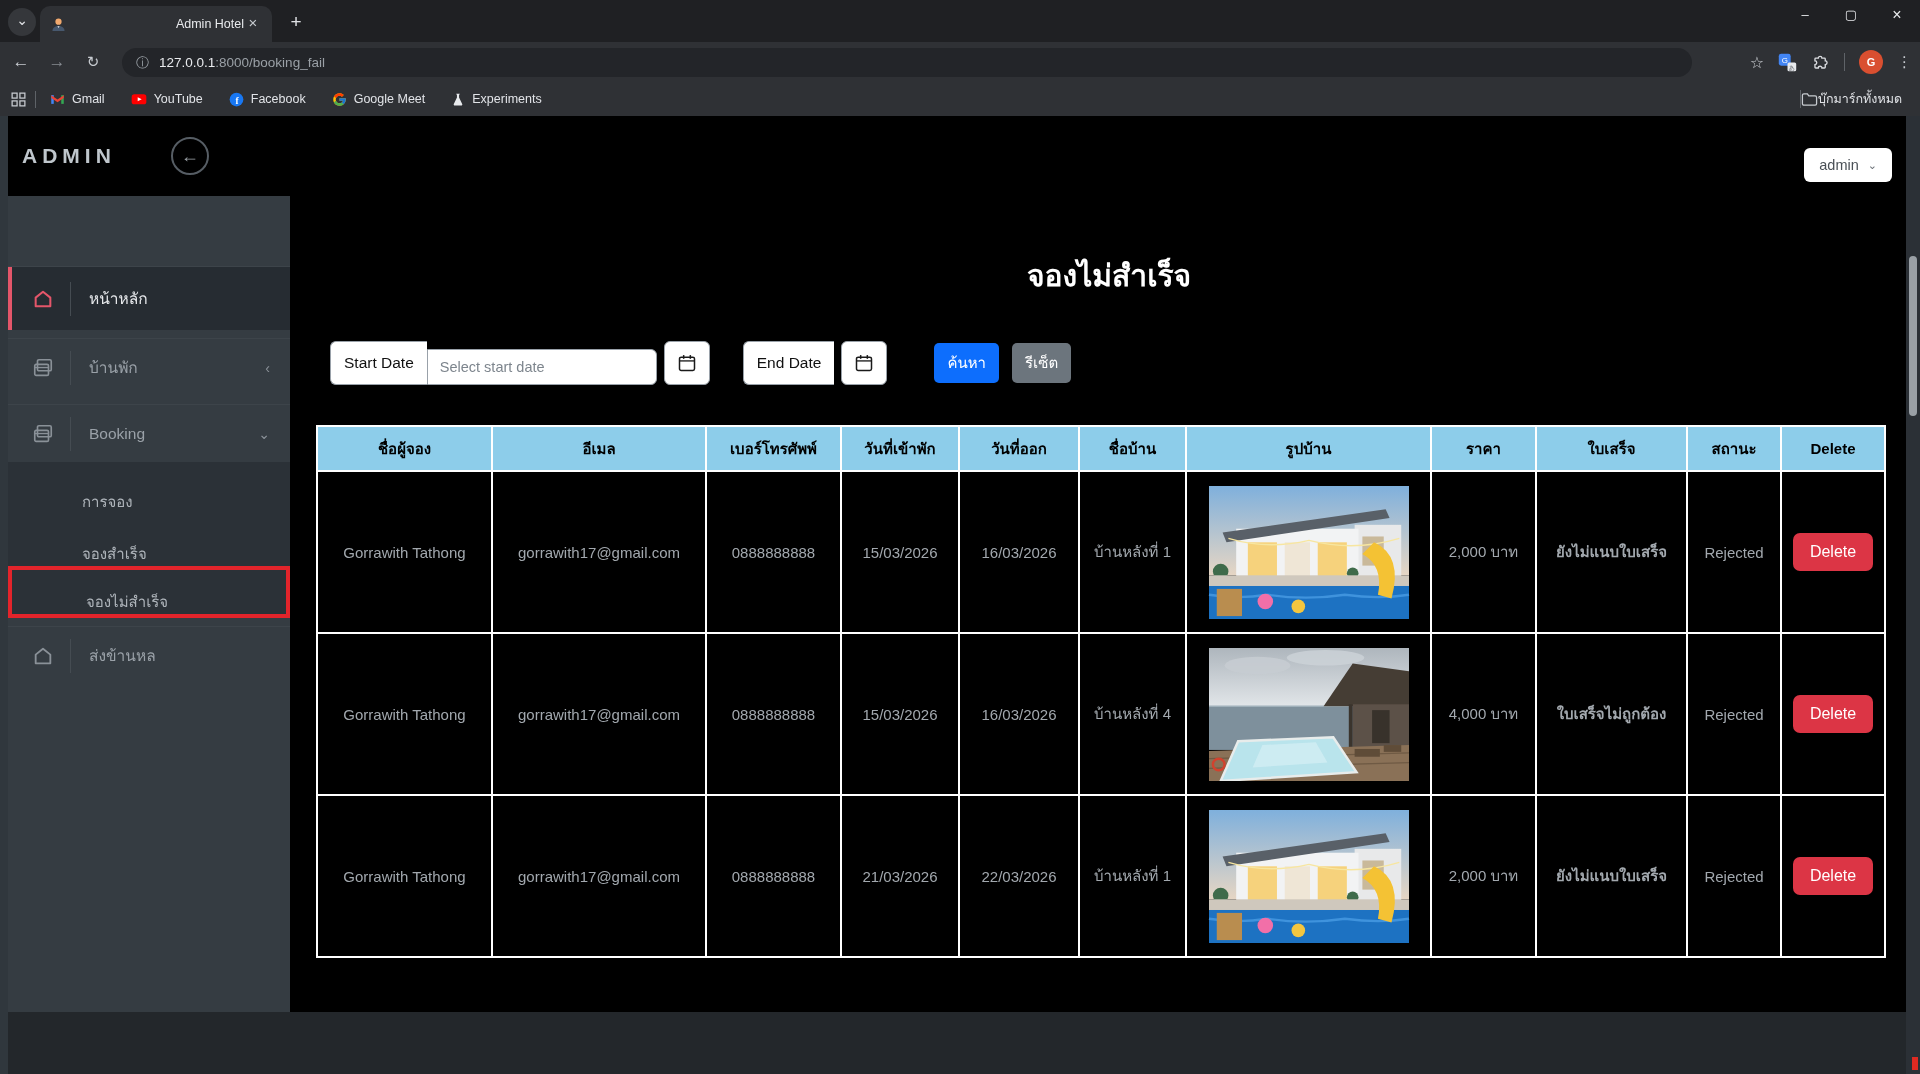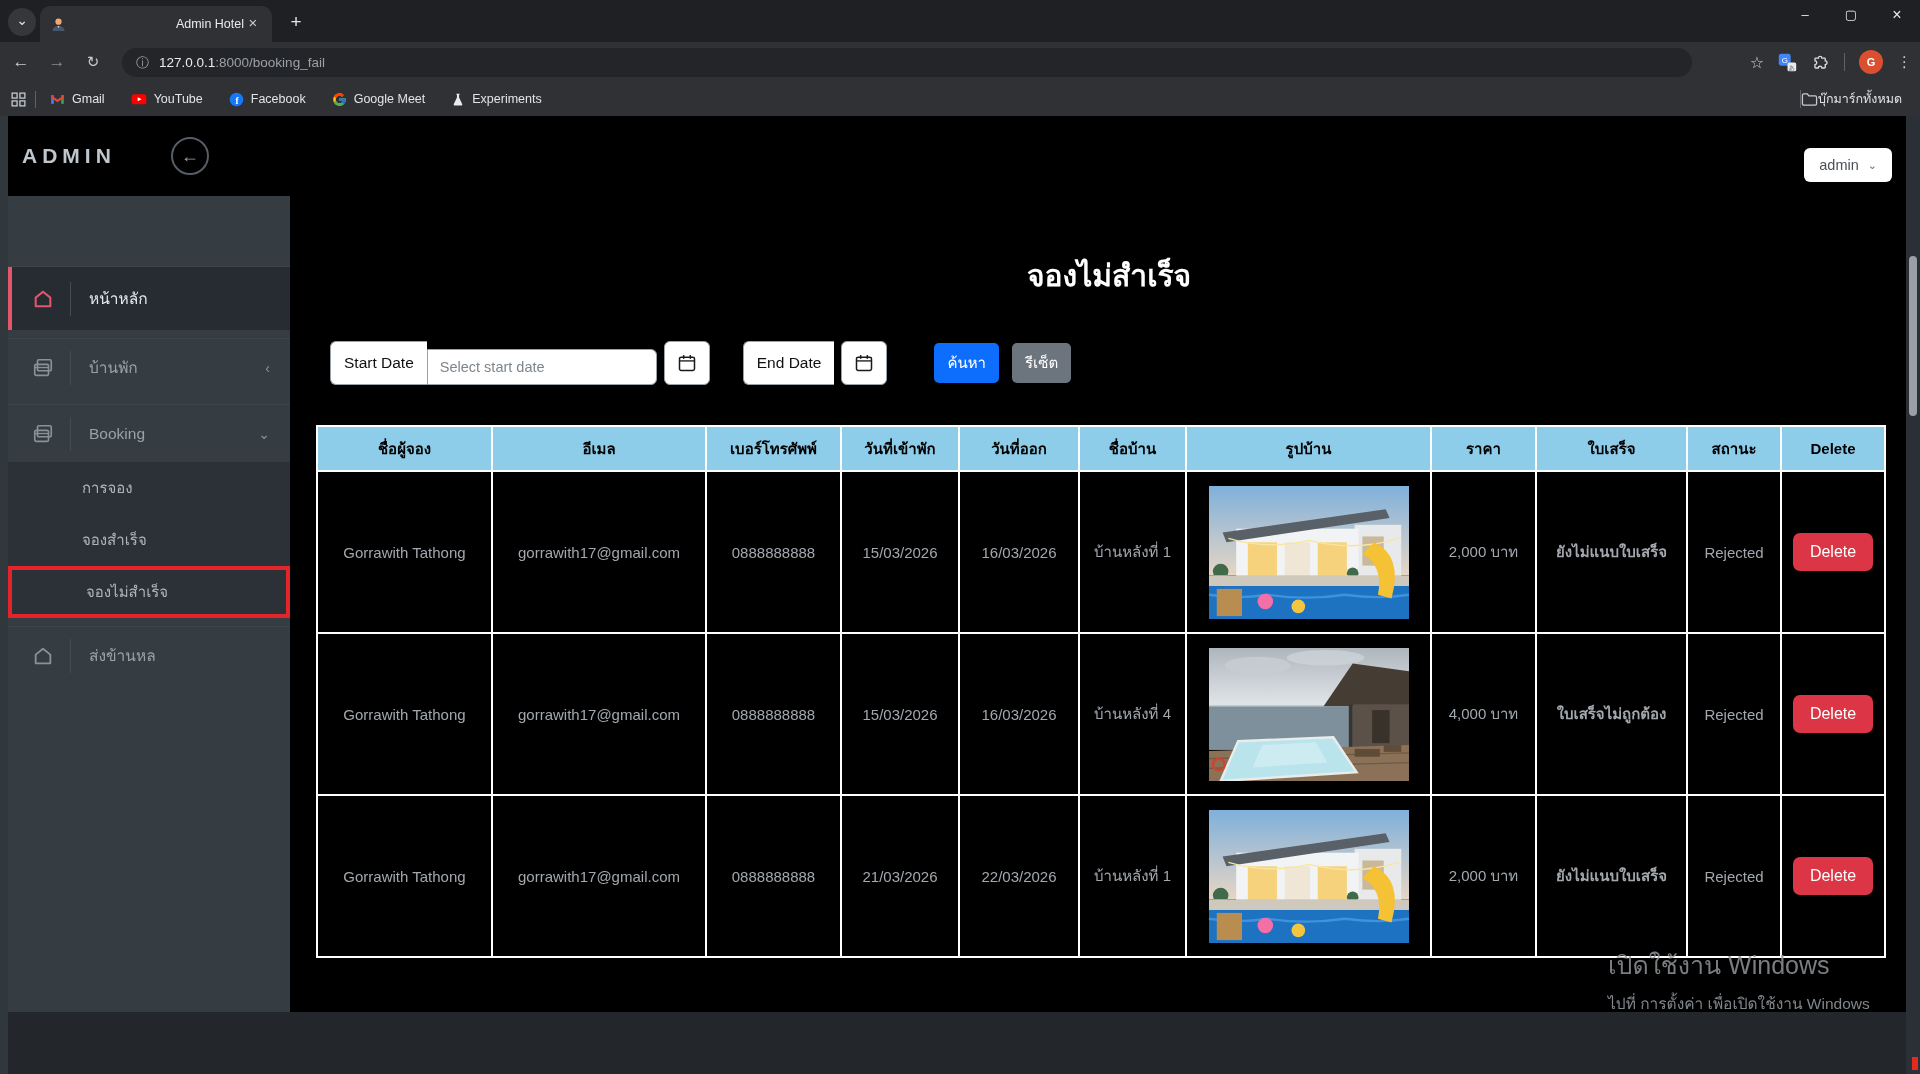--- a/index.html
+++ b/index.html
@@ -59,21 +59,21 @@
   .side-item { position:relative; display:flex; align-items:center; height:58px; border-top:1px solid #3d444a; cursor:pointer;}
   .side-item .s-icon { width:22px; height:22px; margin-left:24px; }
   .side-item .s-label { color:#9aa1a8; font-size:15.5px; margin-left:16px; padding-left:18px;
                         border-left:1px solid #454c52; line-height:34px; }
   .side-item .s-chev { margin-left:auto; margin-right:20px; color:#8a9198; font-size:14px; }
   .side-item.active { background:#262c32; height:64px; }
   .side-item.active .s-label { color:#e8eaed; }
   .side-item.active .accent { position:absolute; left:0; top:0; width:4px; height:100%; background:#e4566a; }
   .side-item.spaced { margin-top:8px; }
   .submenu { background:#2b3137; }
-  .sub-item { height:52px; display:flex; align-items:center; color:#aeb4ba; font-size:15px; padding-left:74px; cursor:pointer; }
+  .sub-item { height:52px; display:flex; align-items:flex-end; color:#aeb4ba; font-size:15px; padding-left:74px; cursor:pointer; }
   .sub-item.highlighted { border:4px solid #e3242b; }
 
   .content { position:absolute; top:80px; left:282px; width:1638px; height:878px; }
   .page-title { margin-top:56px; text-align:center; color:#fff; font-size:30px; font-weight:bold; }
   .filter-row { display:flex; align-items:center; margin:42px 0 0 40px; height:44px; }
   .igroup { display:flex; align-items:stretch; height:44px; }
   .ig-label { background:#fff; border:1px solid #99a1a9; border-right:none; border-radius:6px 0 0 6px;
               color:#111; font-size:15.5px; display:flex; align-items:center; padding:0 13px; }
   .ig-input { width:230px; border:1px solid #99a1a9; border-radius:0 6px 6px 0; font-size:14.5px; padding:0 12px;
               color:#333; background:#fff; outline:none; font-family:inherit;margin-top:8px;}
@@ -465,24 +465,20 @@
           <td>2,000 บาท</td>
           <td class="receipt-missing">ยังไม่แนบใบเสร็จ</td>
           <td class="status-rejected">Rejected</td>
           <td>
             <button class="btn-delete">Delete</button>
           </td>
         </tr>
       </tbody>
     </table>
 
-    <div class="watermark">
-      <div class="wm1">เปิดใช้งาน Windows</div>
-      <div class="wm2">ไปที่ การตั้งค่า เพื่อเปิดใช้งาน Windows</div>
-    </div>
   </main>
 
   <footer class="app-footer"></footer>
 </div>
 
 <div class="scrolltrack">
   <div class="scrollthumb"></div>
   <div class="scroll-red"></div>
 </div>
 

